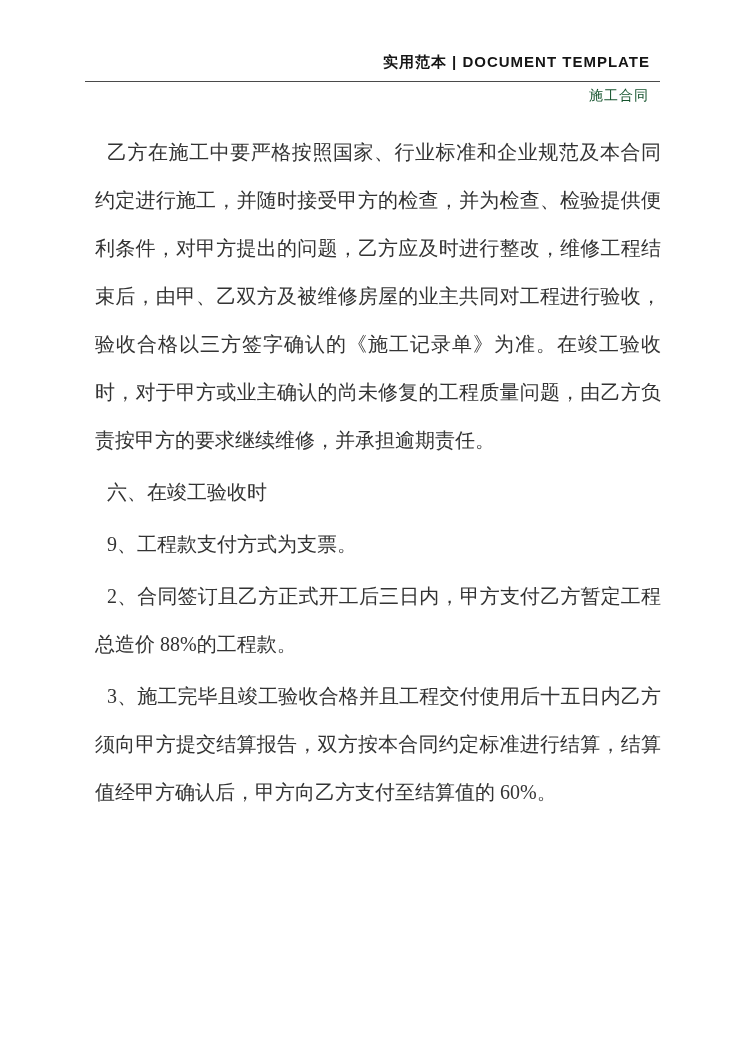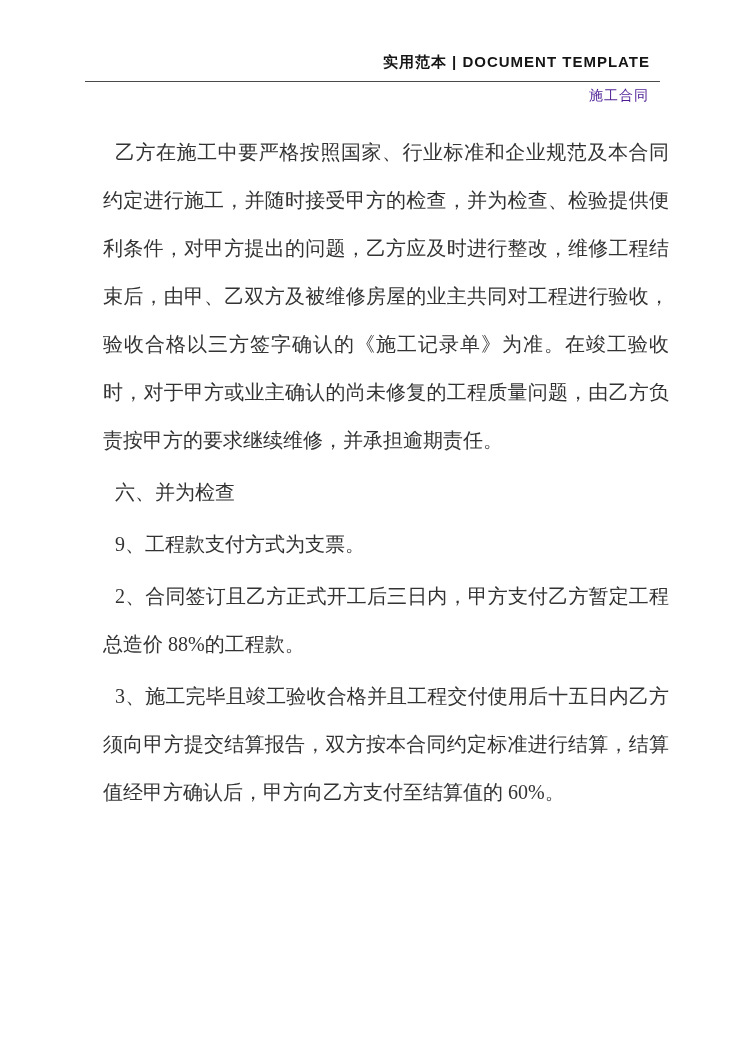--- a/index.html
+++ b/index.html
@@ -37,29 +37,28 @@
     border-bottom: 1px solid #4a4a4a;
     height: 0;
   }
   .doc-type {
     margin-top: 5px;
     text-align: right;
     padding-right: 11px;
     font-size: 14px;
     line-height: 18px;
     letter-spacing: 1px;
-    color: #4c1d95;
+    color: #14532d;
   }
   
   .doc-body {
     position: absolute;
     top: 128px;
     left: 95px;
     width: 566px;
-    margin-left: 8px;
   }
   .doc-par {
     margin: 0 0 4px 0;
     font-size: 20px;
     line-height: 48px;
     color: #333333;
     text-align: justify;
     text-indent: 12px;
     word-break: break-all;
   }
@@ -89,21 +88,21 @@
 <div class="page">
 
   <header class="doc-header">
     <div class="brand">实用范本 | DOCUMENT TEMPLATE</div>
     <div class="header-rule"></div>
     <div class="doc-type">施工合同</div>
   </header>
 
   <main class="doc-body">
       <p class="doc-par">乙方在施工中要严格按照国家、行业标准和企业规范及本合同约定进行施工，并随时接受甲方的检查，并为检查、检验提供便利条件，对甲方提出的问题，乙方应及时进行整改，维修工程结束后，由甲、乙双方及被维修房屋的业主共同对工程进行验收，验收合格以三方签字确认的《施工记录单》为准。在竣工验收时，对于甲方或业主确认的尚未修复的工程质量问题，由乙方负责按甲方的要求继续维修，并承担逾期责任。</p>
-      <p class="doc-par">六、并为检查</p>
+      <p class="doc-par">六、在竣工验收时</p>
       <p class="doc-par">9、工程款支付方式为支票。</p>
       <p class="doc-par">2、合同签订且乙方正式开工后三日内，甲方支付乙方暂定工程总造价 88%的工程款。</p>
       <p class="doc-par">3、施工完毕且竣工验收合格并且工程交付使用后十五日内乙方须向甲方提交结算报告，双方按本合同约定标准进行结算，结算值经甲方确认后，甲方向乙方支付至结算值的 60%。</p>
     </main>
 
   <footer class="doc-footer">
     <span>第</span><span class="pagenum">4</span><span class="pagesuffix">页</span>
   </footer>
 
 </div>

